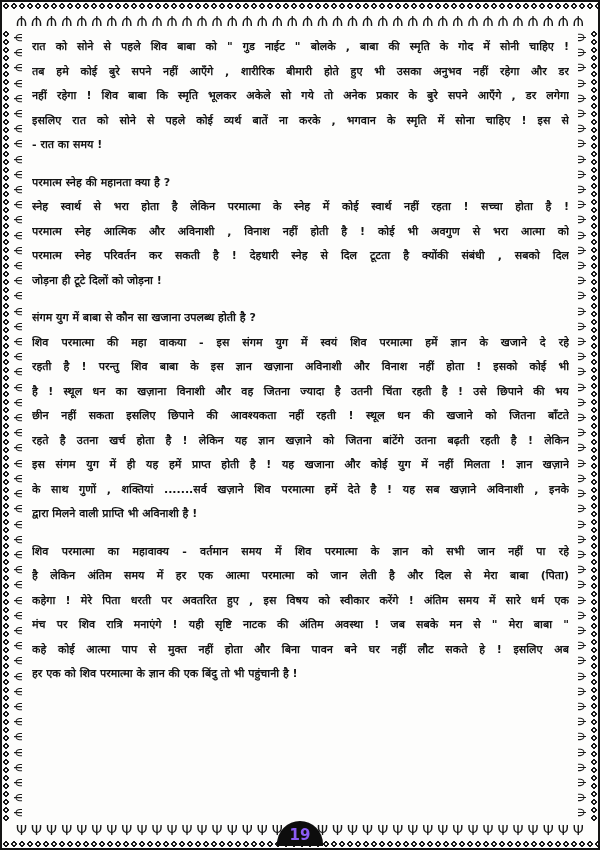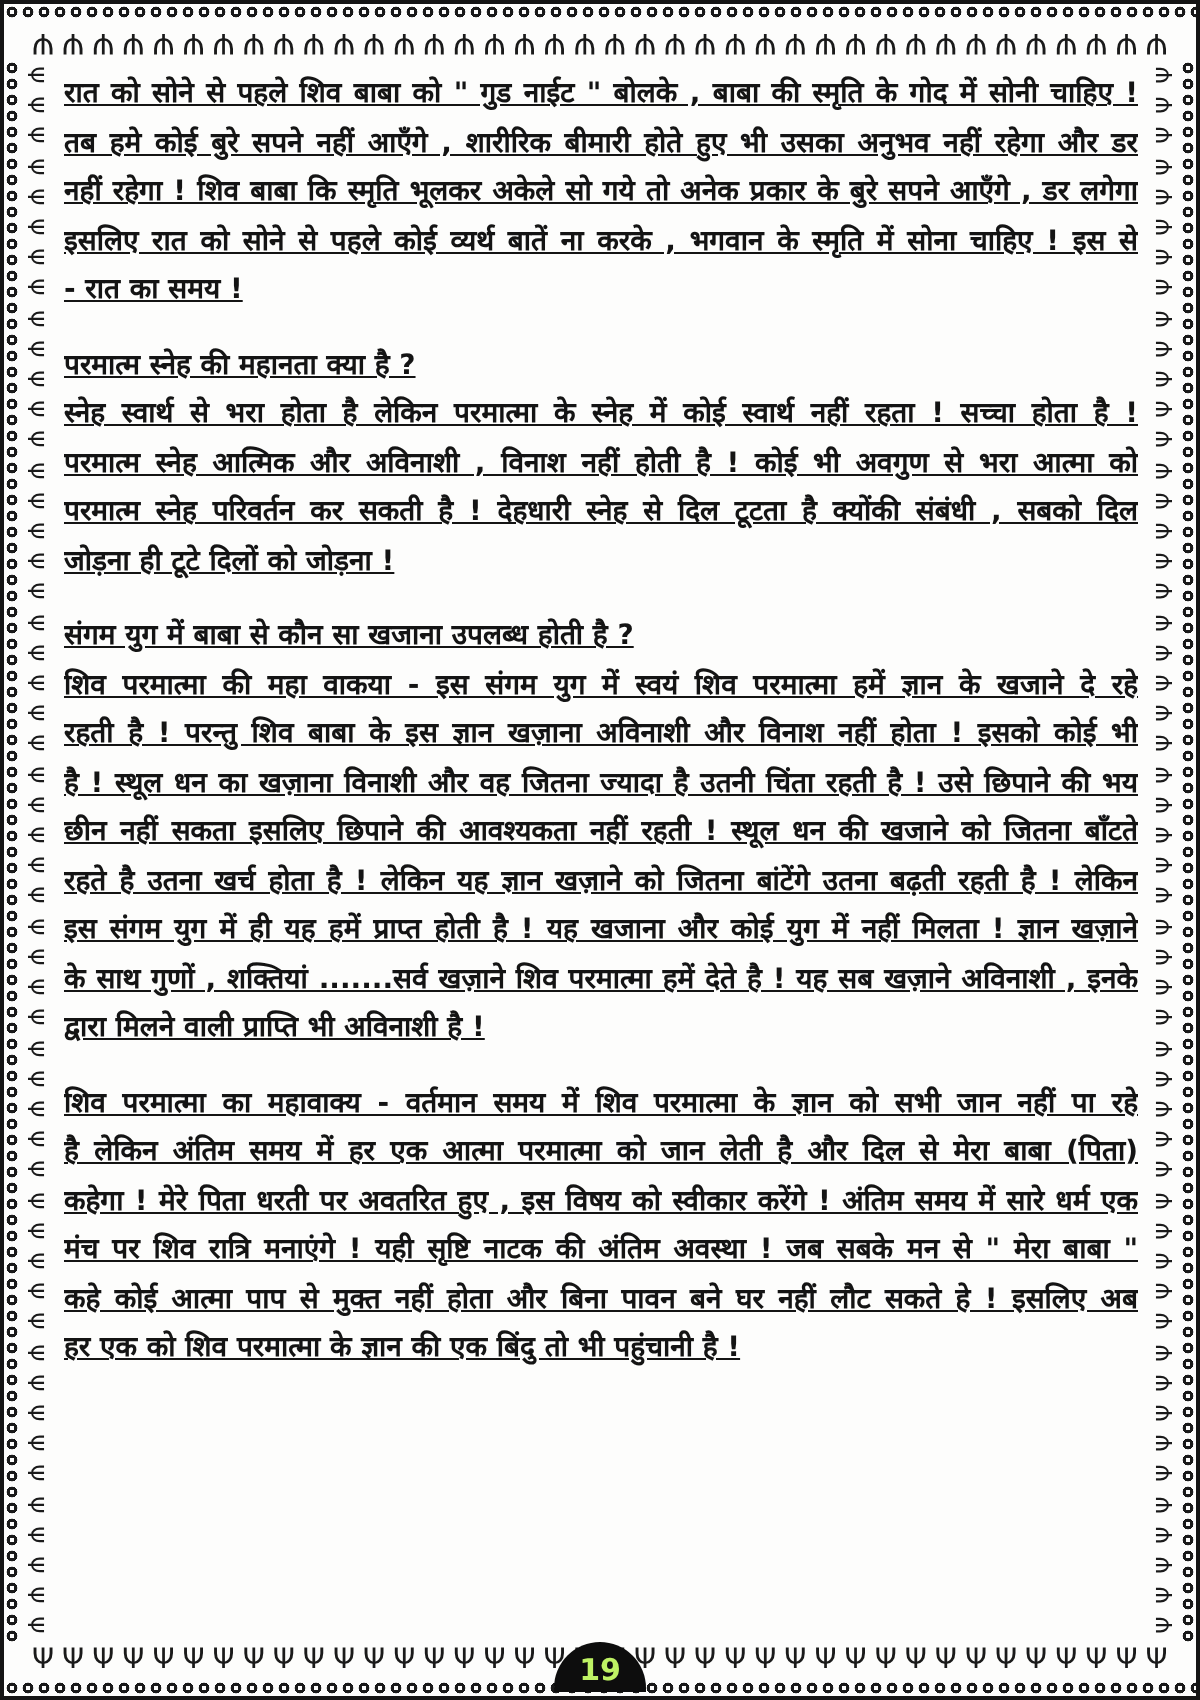--- a/index.html
+++ b/index.html
@@ -45,43 +45,42 @@
   .middle{flex:1 1 auto;display:flex;flex-direction:row;overflow:hidden;}
   
   .text-area{
     flex:1 1 auto;
     padding:5px 6px 0 7px;
     overflow:hidden;
   }
   .section{margin-top:13px;}
   .section:first-child{margin-top:0;}
   .heading,.line{
-    font-size:14px;
+    font-size:11px;
     font-weight:600;
     line-height:24.5px;
     max-height:24.5px;
     overflow:hidden;
-    text-decoration:underline;
   }
   .heading{font-weight:700;text-align:left;}
   .line{text-align:justify;text-align-last:justify;}
   .line.last{text-align:left;text-align-last:left;}
   
   .page-badge{
     position:absolute;
     left:50%;bottom:2px;
     transform:translateX(-50%);
     width:46px;height:25px;
     background:#0d0d0d;
     border-radius:24px 24px 0 0;
     display:flex;align-items:flex-end;justify-content:center;
     z-index:5;
   }
   .page-badge span{
-    color:#bef264;font-weight:bold;font-size:15px;line-height:22px;
+    color:#8b5cf6;font-weight:bold;font-size:15px;line-height:22px;
     font-family:"DejaVu Sans",sans-serif;
   }
 </style>
 </head>
 <body>
 
 <div class="page">
   <div class="lace top"></div>
   <div class="orn-row top" id="orn-top">
       <span>Ψ</span>

